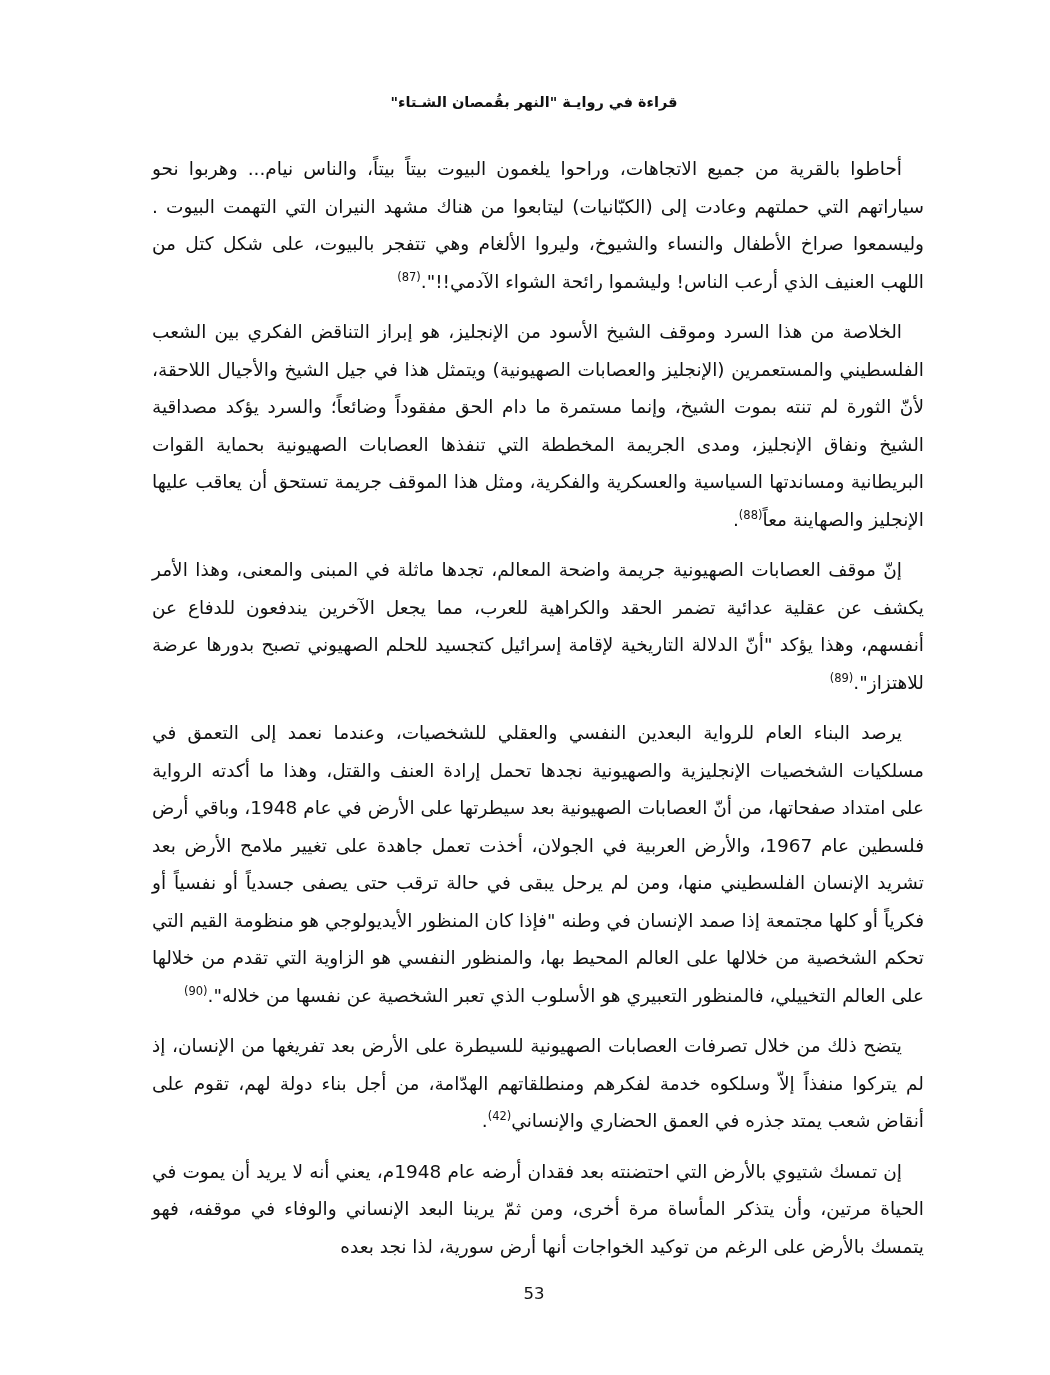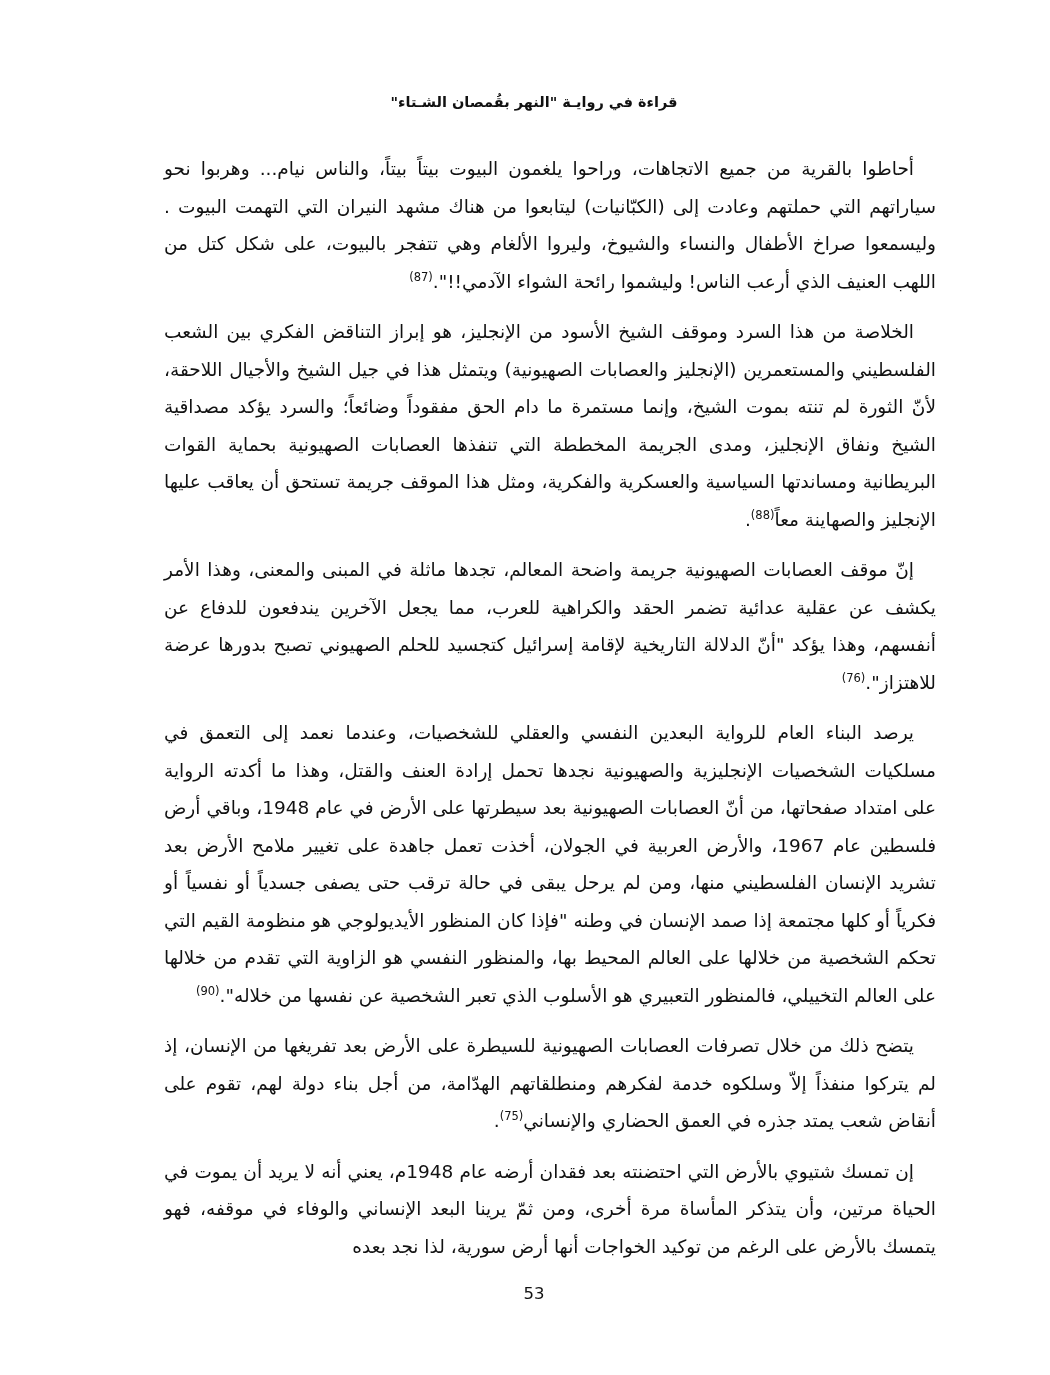--- a/index.html
+++ b/index.html
@@ -22,21 +22,21 @@
     width: 772px;
     direction: rtl;
     text-align: center;
     font-size: 14.5px;
     font-weight: bold;
     letter-spacing: 0.5px;
     color: #111111;
   }
   .body-text {
     position: absolute;
-    top: 150px; right: 114px;
+    top: 150px; right: 126px;
     width: 772px;
     direction: rtl;
     text-align: justify;
     text-justify: inter-word;
     font-size: 18.5px;
     line-height: 37.5px;
     color: #111111;
     margin-left: 14px;
   }
   .para {
@@ -67,25 +67,25 @@
   <div class="running-head">
     <span>قراءة في روايـة "النهر بقُمصان الشـتاء"</span>
   </div>
 
   <div class="body-text">
 
     <p class="para"><span>أحاطوا بالقرية من جميع الاتجاهات، وراحوا يلغمون البيوت بيتاً بيتاً، والناس نيام... وهربوا نحو سياراتهم التي حملتهم وعادت إلى (الكبّانيات) ليتابعوا من هناك مشهد النيران التي التهمت البيوت . وليسمعوا صراخ الأطفال والنساء والشيوخ، وليروا الألغام وهي تتفجر بالبيوت، على شكل كتل من اللهب العنيف الذي أرعب الناس! وليشموا رائحة الشواء الآدمي!!".</span><sup class="fn">(87)</sup><span></span></p>
 
     <p class="para"><span>الخلاصة من هذا السرد وموقف الشيخ الأسود من الإنجليز، هو إبراز التناقض الفكري بين الشعب الفلسطيني والمستعمرين (الإنجليز والعصابات الصهيونية) ويتمثل هذا في جيل الشيخ والأجيال اللاحقة، لأنّ الثورة لم تنته بموت الشيخ، وإنما مستمرة ما دام الحق مفقوداً وضائعاً؛ والسرد يؤكد مصداقية الشيخ ونفاق الإنجليز، ومدى الجريمة المخططة التي تنفذها العصابات الصهيونية بحماية القوات البريطانية ومساندتها السياسية والعسكرية والفكرية، ومثل هذا الموقف جريمة تستحق أن يعاقب عليها الإنجليز والصهاينة معاً</span><sup class="fn">(88)</sup><span>.</span></p>
 
-    <p class="para"><span>إنّ موقف العصابات الصهيونية جريمة واضحة المعالم، تجدها ماثلة في المبنى والمعنى، وهذا الأمر يكشف عن عقلية عدائية تضمر الحقد والكراهية للعرب، مما يجعل الآخرين يندفعون للدفاع عن أنفسهم، وهذا يؤكد "أنّ الدلالة التاريخية لإقامة إسرائيل كتجسيد للحلم الصهيوني تصبح بدورها عرضة للاهتزاز".</span><sup class="fn">(76)</sup><span></span></p>
+    <p class="para"><span>إنّ موقف العصابات الصهيونية جريمة واضحة المعالم، تجدها ماثلة في المبنى والمعنى، وهذا الأمر يكشف عن عقلية عدائية تضمر الحقد والكراهية للعرب، مما يجعل الآخرين يندفعون للدفاع عن أنفسهم، وهذا يؤكد "أنّ الدلالة التاريخية لإقامة إسرائيل كتجسيد للحلم الصهيوني تصبح بدورها عرضة للاهتزاز".</span><sup class="fn">(89)</sup><span></span></p>
 
     <p class="para"><span>يرصد البناء العام للرواية البعدين النفسي والعقلي للشخصيات، وعندما نعمد إلى التعمق في مسلكيات الشخصيات الإنجليزية والصهيونية نجدها تحمل إرادة العنف والقتل، وهذا ما أكدته الرواية على امتداد صفحاتها، من أنّ العصابات الصهيونية بعد سيطرتها على الأرض في عام 1948، وباقي أرض فلسطين عام 1967، والأرض العربية في الجولان، أخذت تعمل جاهدة على تغيير ملامح الأرض بعد تشريد الإنسان الفلسطيني منها، ومن لم يرحل يبقى في حالة ترقب حتى يصفى جسدياً أو نفسياً أو فكرياً أو كلها مجتمعة إذا صمد الإنسان في وطنه "فإذا كان المنظور الأيديولوجي هو منظومة القيم التي تحكم الشخصية من خلالها على العالم المحيط بها، والمنظور النفسي هو الزاوية التي تقدم من خلالها على العالم التخييلي، فالمنظور التعبيري هو الأسلوب الذي تعبر الشخصية عن نفسها من خلاله".</span><sup class="fn">(90)</sup><span></span></p>
 
-    <p class="para"><span>يتضح ذلك من خلال تصرفات العصابات الصهيونية للسيطرة على الأرض بعد تفريغها من الإنسان، إذ لم يتركوا منفذاً إلاّ وسلكوه خدمة لفكرهم ومنطلقاتهم الهدّامة، من أجل بناء دولة لهم، تقوم على أنقاض شعب يمتد جذره في العمق الحضاري والإنساني</span><sup class="fn">(75)</sup><span>.</span></p>
+    <p class="para"><span>يتضح ذلك من خلال تصرفات العصابات الصهيونية للسيطرة على الأرض بعد تفريغها من الإنسان، إذ لم يتركوا منفذاً إلاّ وسلكوه خدمة لفكرهم ومنطلقاتهم الهدّامة، من أجل بناء دولة لهم، تقوم على أنقاض شعب يمتد جذره في العمق الحضاري والإنساني</span><sup class="fn">(42)</sup><span>.</span></p>
 
     <p class="para"><span>إن تمسك شتيوي بالأرض التي احتضنته بعد فقدان أرضه عام 1948م، يعني أنه لا يريد أن يموت في الحياة مرتين، وأن يتذكر المأساة مرة أخرى، ومن ثمّ يرينا البعد الإنساني والوفاء في موقفه، فهو يتمسك بالأرض على الرغم من توكيد الخواجات أنها أرض سورية، لذا نجد بعده</span></p>
 
   </div>
 
   <div class="page-number">53</div>
 
 </div>
 
 </body></html>

